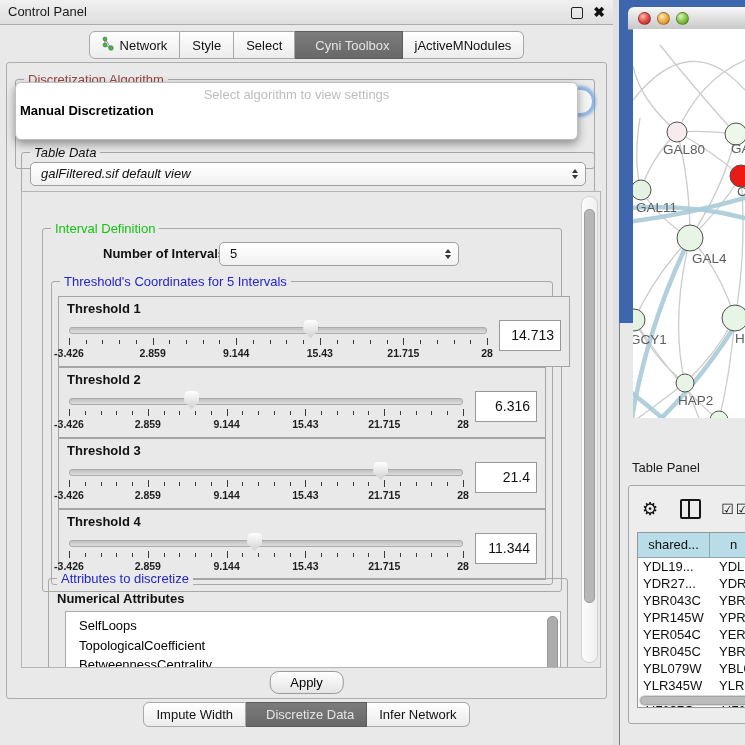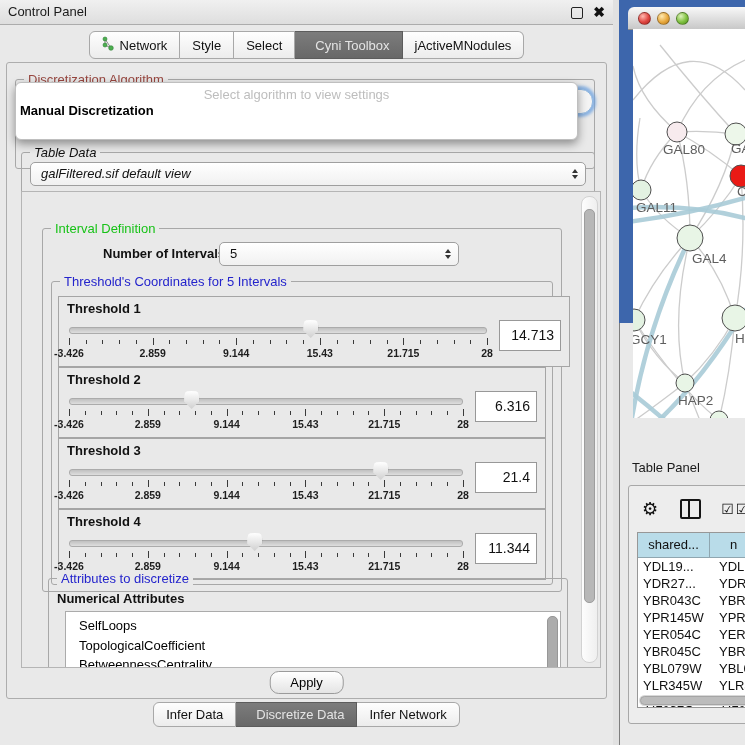--- a/index.html
+++ b/index.html
@@ -396,21 +396,21 @@
         <div class="abs" id="vp-scroll-thumb"></div>
       </div>
     </div>
 
     <button class="abs" id="apply-btn">Apply</button>
   </div>
 
   <div class="abs" id="bottom-tabs-row">
     <div class="seg" id="bottom-tabs">
         <div class="tab">
-          <span>Infer Data</span>
+          <span>Impute Width</span>
         </div>
         <div class="tab selected">
           <span>Discretize Data</span>
         </div>
         <div class="tab">
           <span>Infer Network</span>
         </div>
       </div>
   </div>
 </div>

